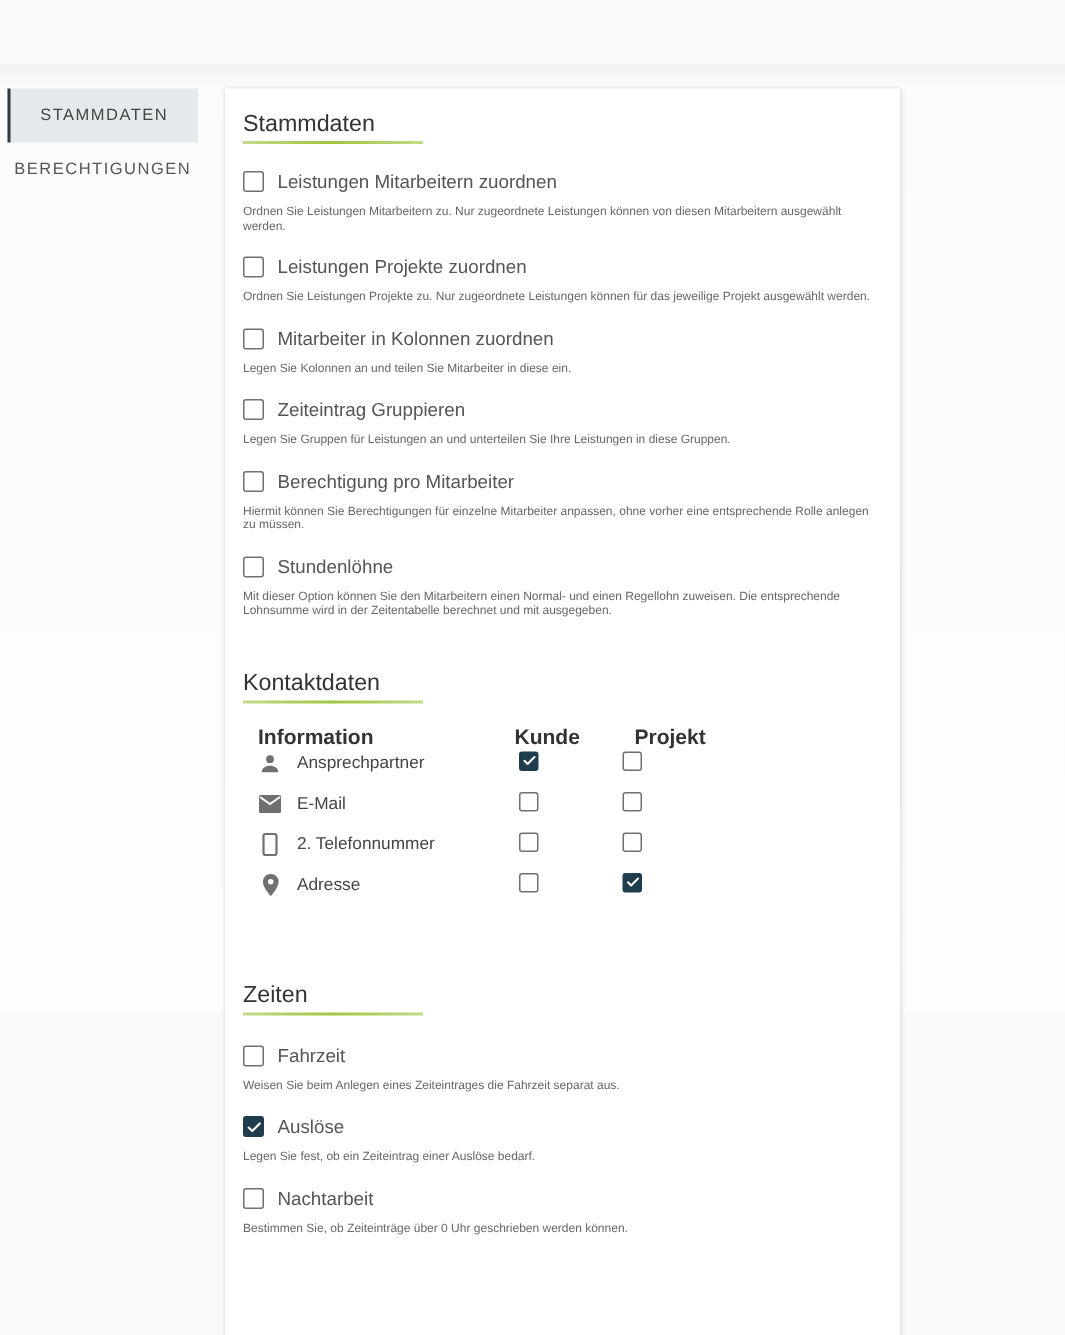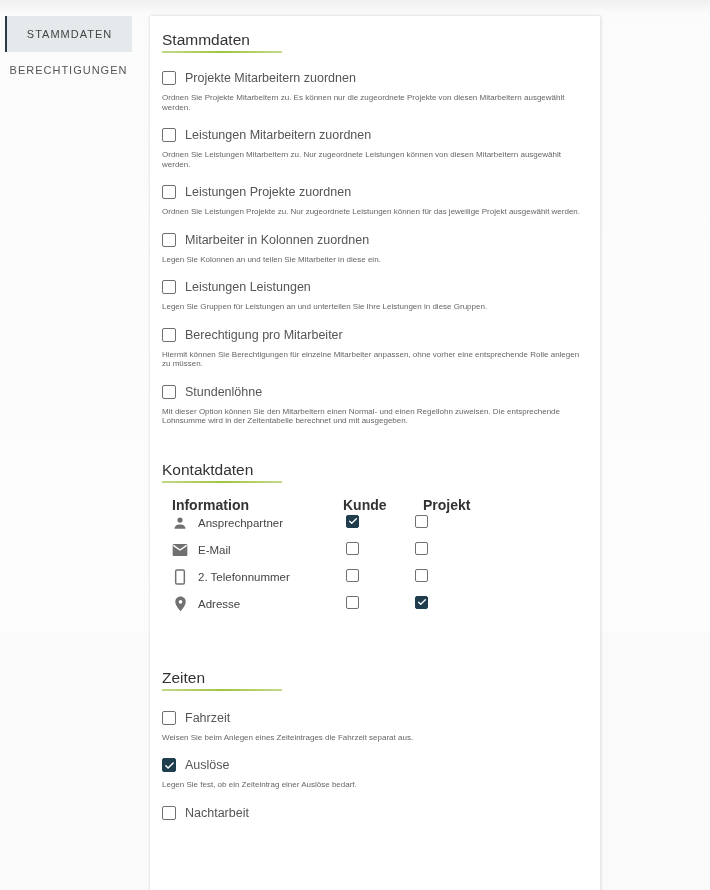--- a/index.html
+++ b/index.html
@@ -5,20 +5,21 @@
   * { box-sizing: border-box; margin: 0; padding: 0; }
   html, body {
     width: 710px; height: 890px; overflow: hidden;
     font-family: "Liberation Sans", "DejaVu Sans", sans-serif;
     background: #fafafa;
     color: #444;
   }
   .page {
     position: relative; width: 710px; height: 632px;
     background: linear-gradient(to bottom, #f0f0f0 0px, #fbfbfb 14px, #fdfdfd 700px, #ececec 860px, #e4e4e4 890px);
+    margin-top: 43px;
   }
   
   .sidebar { position: absolute; left: 5px; top: 16px; width: 127px; }
   .nav-item {
     height: 36px; display: flex; align-items: center; justify-content: center;
     font-size: 11px; letter-spacing: 1px; color: #555; cursor: pointer;
     text-transform: uppercase;
   }
   .nav-item.active {
     background: #e4eaec; border-left: 2px solid #2b3a44; color: #444;
@@ -79,27 +80,20 @@
 
     <div class="section-title">
       <span>Stammdaten</span>
       <div class="underline"></div>
     </div>
 
     <div id="stamm-opts" style="padding-top:2px;">
         <div class="opt">
           <label class="opt-head">
             <span class="cb"></span>
-            <span class="opt-label">Projekte Mitarbeitern zuordnen</span>
-          </label>
-          <div class="opt-desc">Ordnen Sie Projekte Mitarbeitern zu. Es können nur die zugeordnete Projekte von diesen Mitarbeitern ausgewählt werden.</div>
-        </div>
-        <div class="opt">
-          <label class="opt-head">
-            <span class="cb"></span>
             <span class="opt-label">Leistungen Mitarbeitern zuordnen</span>
           </label>
           <div class="opt-desc">Ordnen Sie Leistungen Mitarbeitern zu. Nur zugeordnete Leistungen können von diesen Mitarbeitern ausgewählt werden.</div>
         </div>
         <div class="opt">
           <label class="opt-head">
             <span class="cb"></span>
             <span class="opt-label">Leistungen Projekte zuordnen</span>
           </label>
           <div class="opt-desc">Ordnen Sie Leistungen Projekte zu. Nur zugeordnete Leistungen können für das jeweilige Projekt ausgewählt werden.</div>
@@ -107,21 +101,21 @@
         <div class="opt">
           <label class="opt-head">
             <span class="cb"></span>
             <span class="opt-label">Mitarbeiter in Kolonnen zuordnen</span>
           </label>
           <div class="opt-desc">Legen Sie Kolonnen an und teilen Sie Mitarbeiter in diese ein.</div>
         </div>
         <div class="opt">
           <label class="opt-head">
             <span class="cb"></span>
-            <span class="opt-label">Leistungen Leistungen</span>
+            <span class="opt-label">Zeiteintrag Gruppieren</span>
           </label>
           <div class="opt-desc">Legen Sie Gruppen für Leistungen an und unterteilen Sie Ihre Leistungen in diese Gruppen.</div>
         </div>
         <div class="opt">
           <label class="opt-head">
             <span class="cb"></span>
             <span class="opt-label">Berechtigung pro Mitarbeiter</span>
           </label>
           <div class="opt-desc">Hiermit können Sie Berechtigungen für einzelne Mitarbeiter anpassen, ohne vorher eine entsprechende Rolle anlegen zu müssen.</div>
         </div>
@@ -246,16 +240,17 @@
             </span>
             <span class="opt-label">Auslöse</span>
           </label>
           <div class="opt-desc">Legen Sie fest, ob ein Zeiteintrag einer Auslöse bedarf.</div>
         </div>
         <div class="opt">
           <label class="opt-head">
             <span class="cb"></span>
             <span class="opt-label">Nachtarbeit</span>
           </label>
+          <div class="opt-desc">Bestimmen Sie, ob Zeiteinträge über 0 Uhr geschrieben werden können.</div>
         </div>
       </div>
   </div>
 </div>
 
 </body></html>

